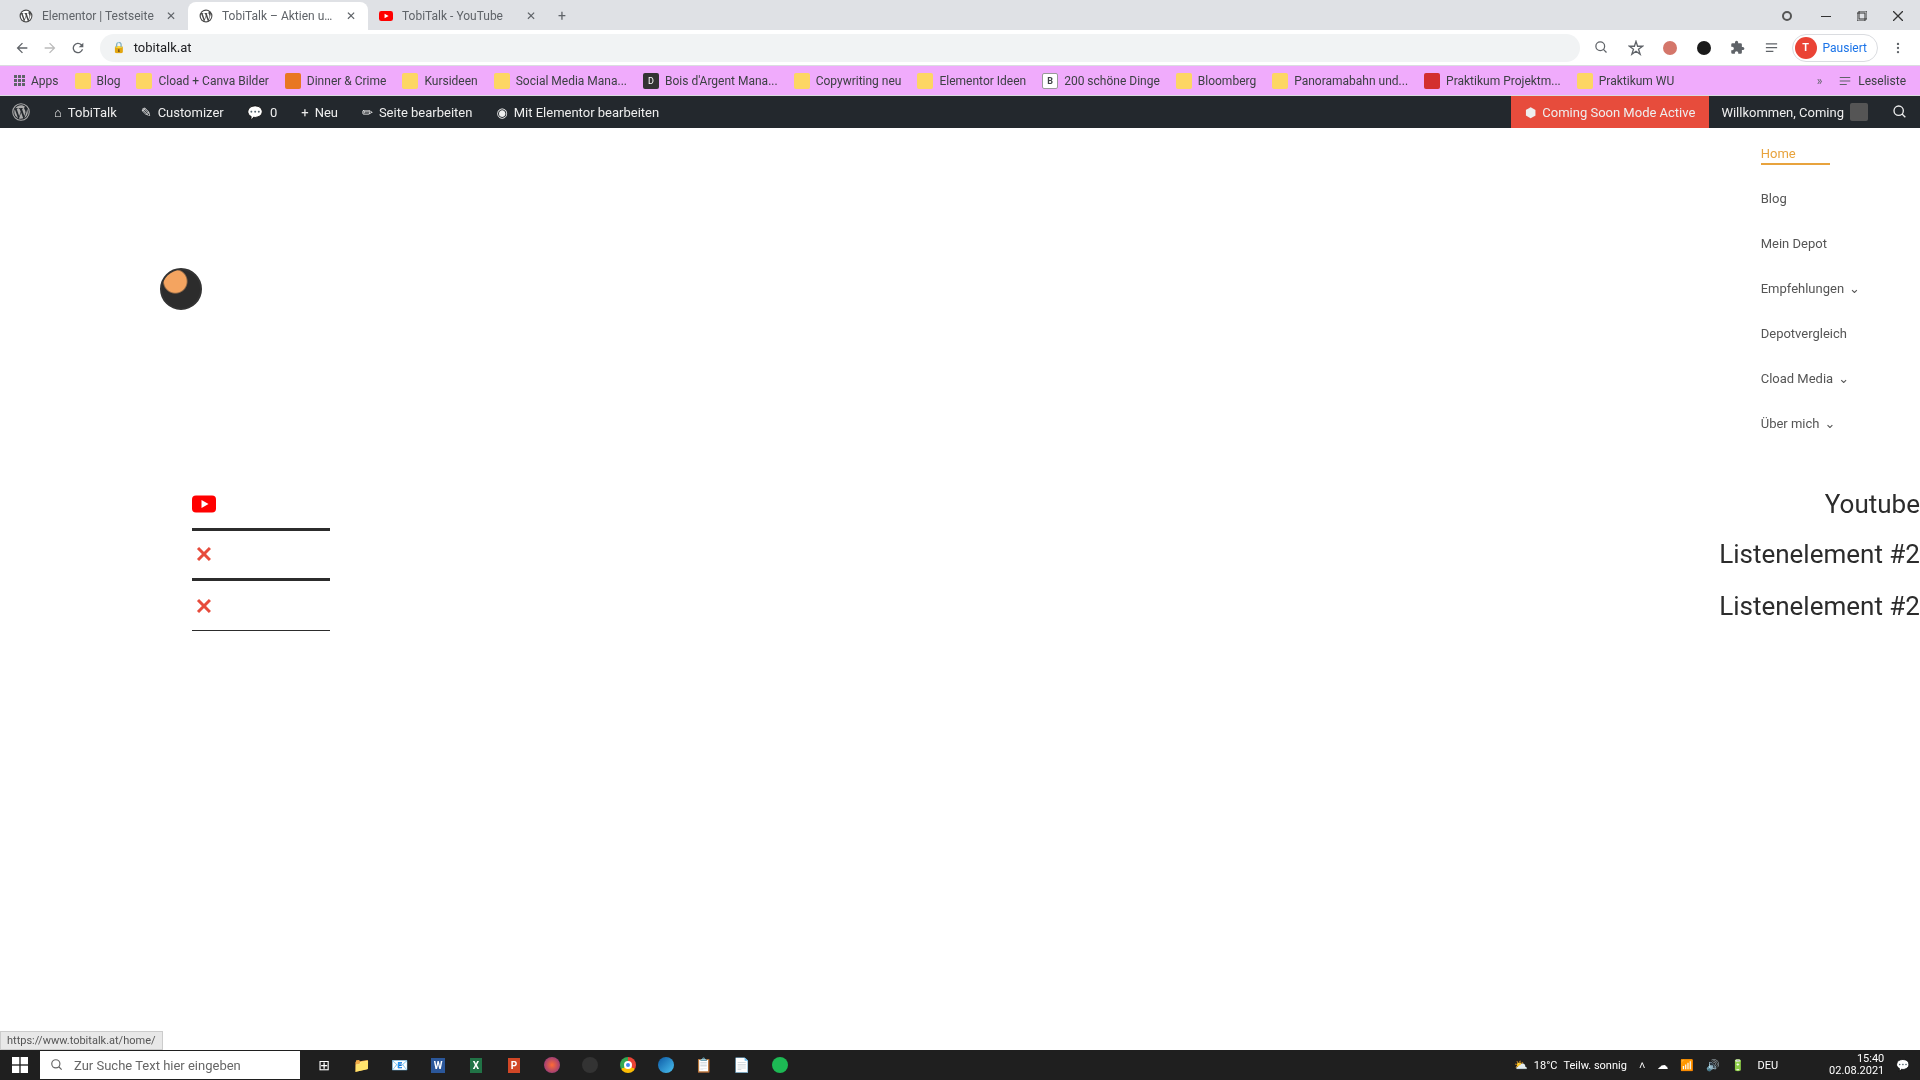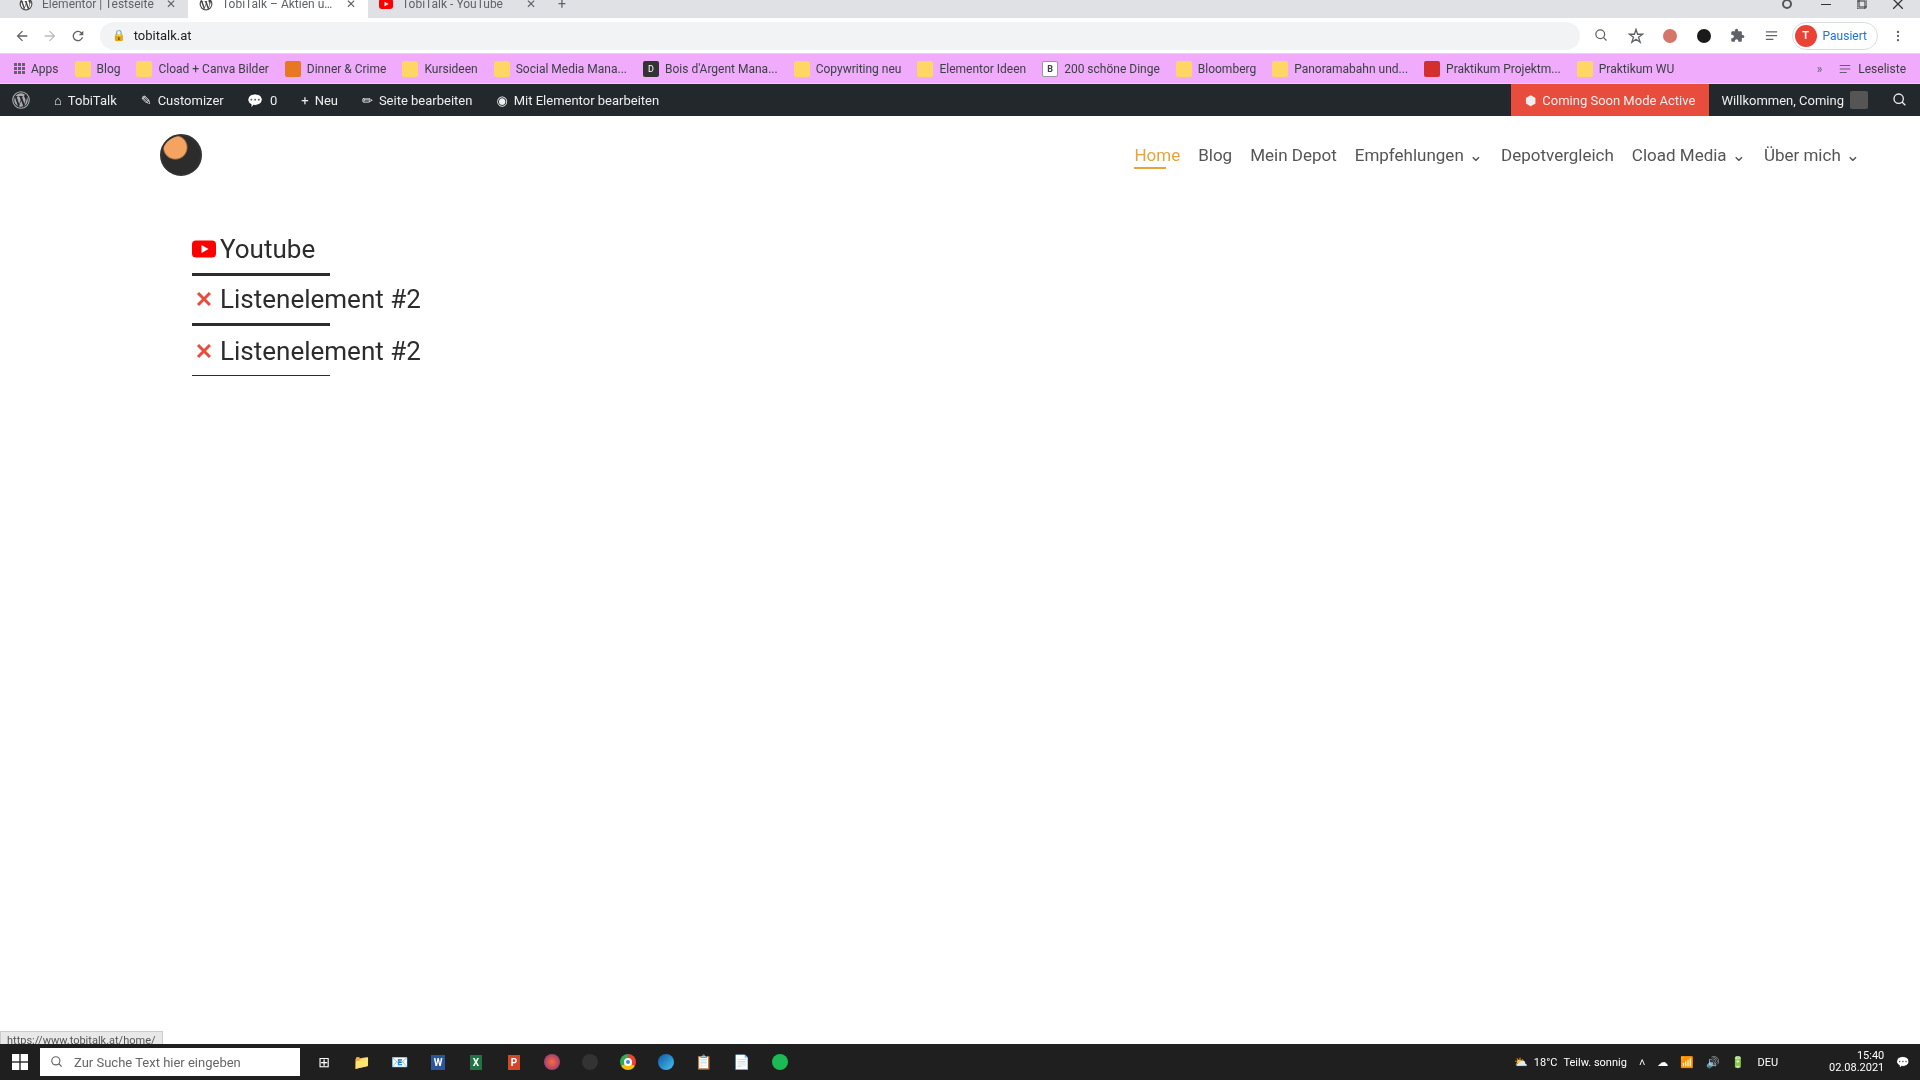--- a/index.html
+++ b/index.html
@@ -1,19 +1,19 @@
 <!DOCTYPE html>
 <html><head>
   <meta charset="utf-8">
   <style>
     * { margin: 0; padding: 0; box-sizing: border-box; font-family: -apple-system, BlinkMacSystemFont, "Segoe UI", Roboto, sans-serif; }
     body { background: #fff; overflow: hidden; }
     
     
-    .browser-titlebar { height: 18px; background: #dfe1e5; display: flex; align-items: flex-end; }
+    .browser-titlebar { height: 30px; background: #dfe1e5; display: flex; align-items: flex-end; }
     .tabs-area { display: flex; align-items: flex-end; padding-left: 8px; }
     .tab { display: flex; align-items: center; height: 28px; padding: 0 10px; font-size: 12px; color: #5f6368; border-radius: 8px 8px 0 0; min-width: 180px; max-width: 180px; position: relative; }
     .tab.active { background: #fff; }
     .tab-favicon { width: 16px; height: 16px; margin-right: 8px; display: inline-flex; align-items: center; justify-content: center; flex-shrink: 0; }
     .tab-label { white-space: nowrap; overflow: hidden; text-overflow: ellipsis; flex: 1; }
     .tab-close { width: 14px; height: 14px; margin-left: 6px; color: #5f6368; cursor: pointer; display: flex; align-items: center; justify-content: center; }
     .new-tab { width: 28px; height: 28px; display: flex; align-items: center; justify-content: center; color: #5f6368; cursor: pointer; font-size: 14px; }
     .window-controls { margin-left: auto; display: flex; align-items: center; padding-right: 4px; }
     .win-btn { width: 36px; height: 28px; display: flex; align-items: center; justify-content: center; color: #444; cursor: pointer; }
     .profile-dot { width: 10px; height: 10px; border: 2px solid #555; border-radius: 50%; margin-right: 16px; }
@@ -36,37 +36,37 @@
     
     .wp-admin-bar { height: 32px; background: #23282d; color: #eee; display: flex; align-items: center; font-size: 13px; }
     .wp-left { display: flex; align-items: center; height: 100%; }
     .wp-item { display: flex; align-items: center; padding: 0 12px; height: 100%; cursor: pointer; gap: 6px; }
     .wp-right { margin-left: auto; display: flex; align-items: center; height: 100%; }
     .coming-soon { background: #e74c3c; padding: 0 14px; height: 100%; display: flex; align-items: center; gap: 6px; }
     
     
     .site-header { display: flex; align-items: center; padding: 18px 60px 18px 160px; background: #fff; }
     .site-logo { width: 42px; height: 42px; border-radius: 50%; background: radial-gradient(circle at 35% 30%, #f4a460 30%, #2c2c2c 35%); border: 2px solid #333; }
-    .site-nav { margin-left: auto; display: flex; gap: 18px; font-size: 17px; }
+    .site-nav { margin-left: auto; display: flex; gap: 30px; font-size: 13px; flex-direction: column; }
     .nav-link { color: #555; cursor: pointer; display: flex; align-items: center; gap: 5px; }
     .nav-link.active { color: #e8a33d; position: relative; }
     .nav-link.active::after { content: ""; position: absolute; left: 0; bottom: -4px; width: 70%; height: 2px; background: #e8a33d; }
     
     
     .content-area { padding: 30px 0 0 192px; }
-    .list-item { display: flex; align-items: center; gap: 4px; font-size: 26px; color: #2c2c2c; padding: 10px 0; position: relative; }
+    .list-item { display: flex; align-items: center; gap: 4px; font-size: 26px; color: #2c2c2c; padding: 10px 0; position: relative; justify-content: space-between; }
     .list-item::after { content: ""; position: absolute; left: 0; bottom: -2px; width: 138px; height: 3px; background: #2c2c2c; }
     .list-icon-yt { color: #ff0000; width: 24px; display: flex; align-items: center; justify-content: center; }
     .list-icon-x { color: #e74c3c; font-weight: bold; width: 24px; display: flex; align-items: center; justify-content: center; font-size: 22px; }
     
     
     .status-link { position: absolute; bottom: 30px; left: 0; font-size: 11px; color: #555; background: #e8e8e8; padding: 2px 6px; border: 1px solid #ccc; }
     
     
-    .taskbar { position: absolute; bottom: 0; left: 0; right: 0; height: 36px; background: #1f1f1f; display: flex; align-items: center; }
+    .taskbar { position: absolute; bottom: 0; left: 0; right: 0; height: 30px; background: #1f1f1f; display: flex; align-items: center; }
     .start-btn { width: 40px; height: 100%; display: flex; align-items: center; justify-content: center; cursor: pointer; }
     .search-box { display: flex; align-items: center; background: #fff; height: 28px; width: 260px; padding: 0 10px; font-size: 13px; color: #666; gap: 10px; }
     .task-icons { display: flex; align-items: center; height: 100%; gap: 2px; margin-left: 6px; }
     .task-icon { width: 36px; height: 100%; display: flex; align-items: center; justify-content: center; cursor: pointer; font-size: 14px; }
     .tray { margin-left: auto; display: flex; align-items: center; color: #fff; font-size: 11px; gap: 12px; padding-right: 10px; }
     .tray-time { text-align: right; line-height: 1.1; margin-left: 39px; }
     .weather { display: flex; align-items: center; gap: 6px; }
     
     svg { display: block; }
   </style>

